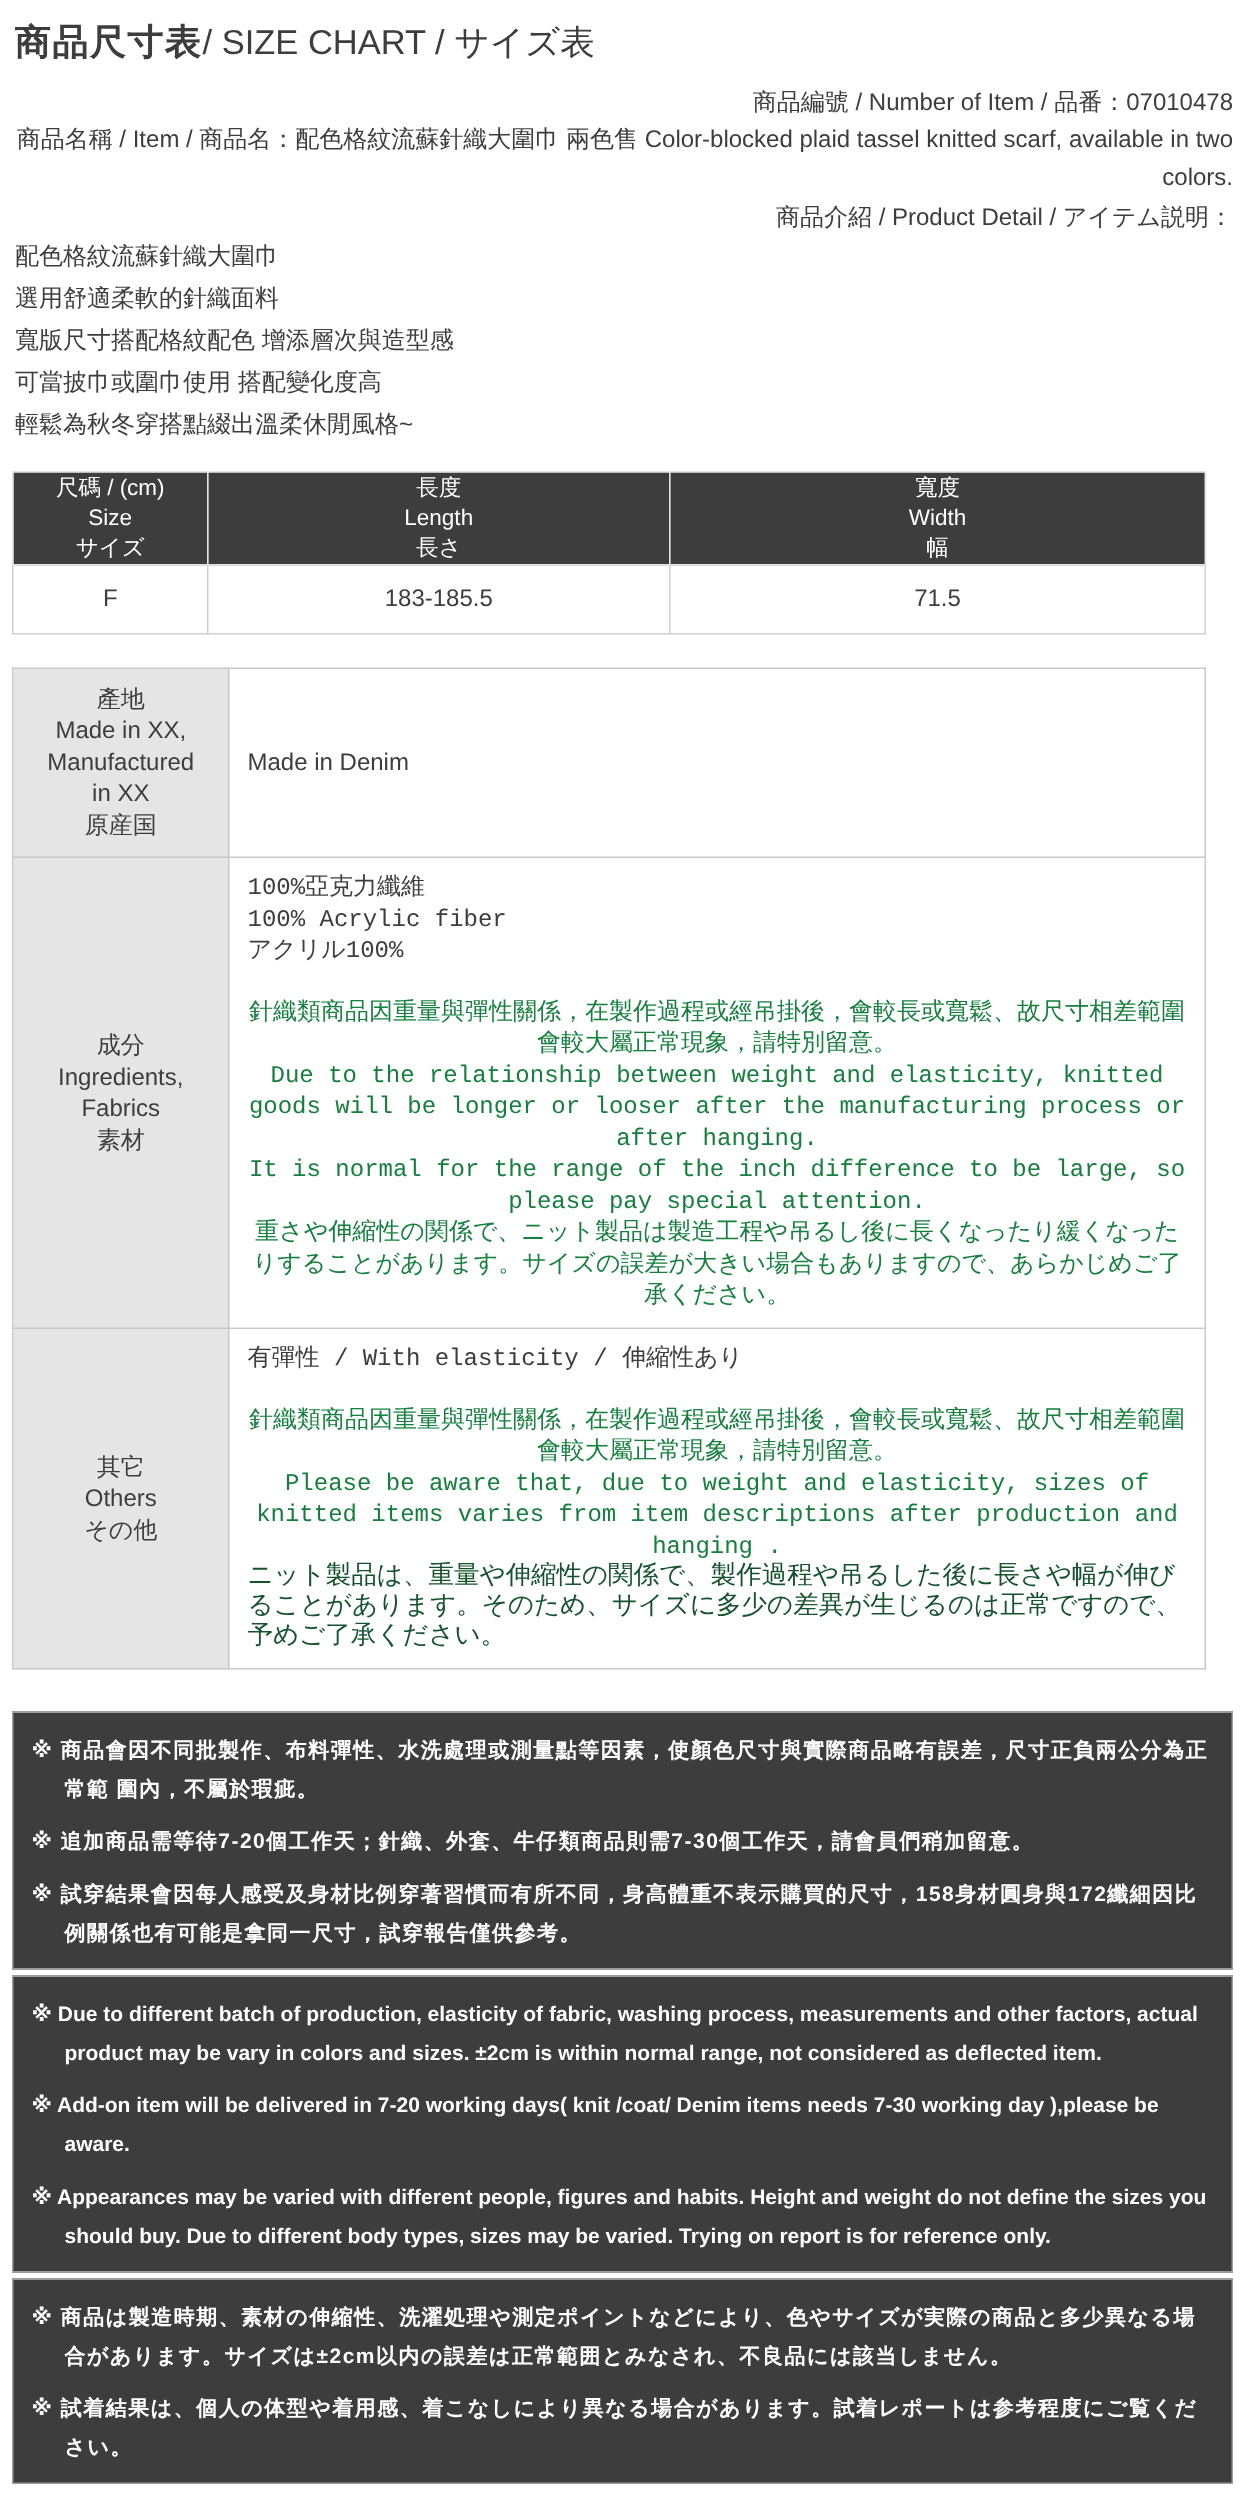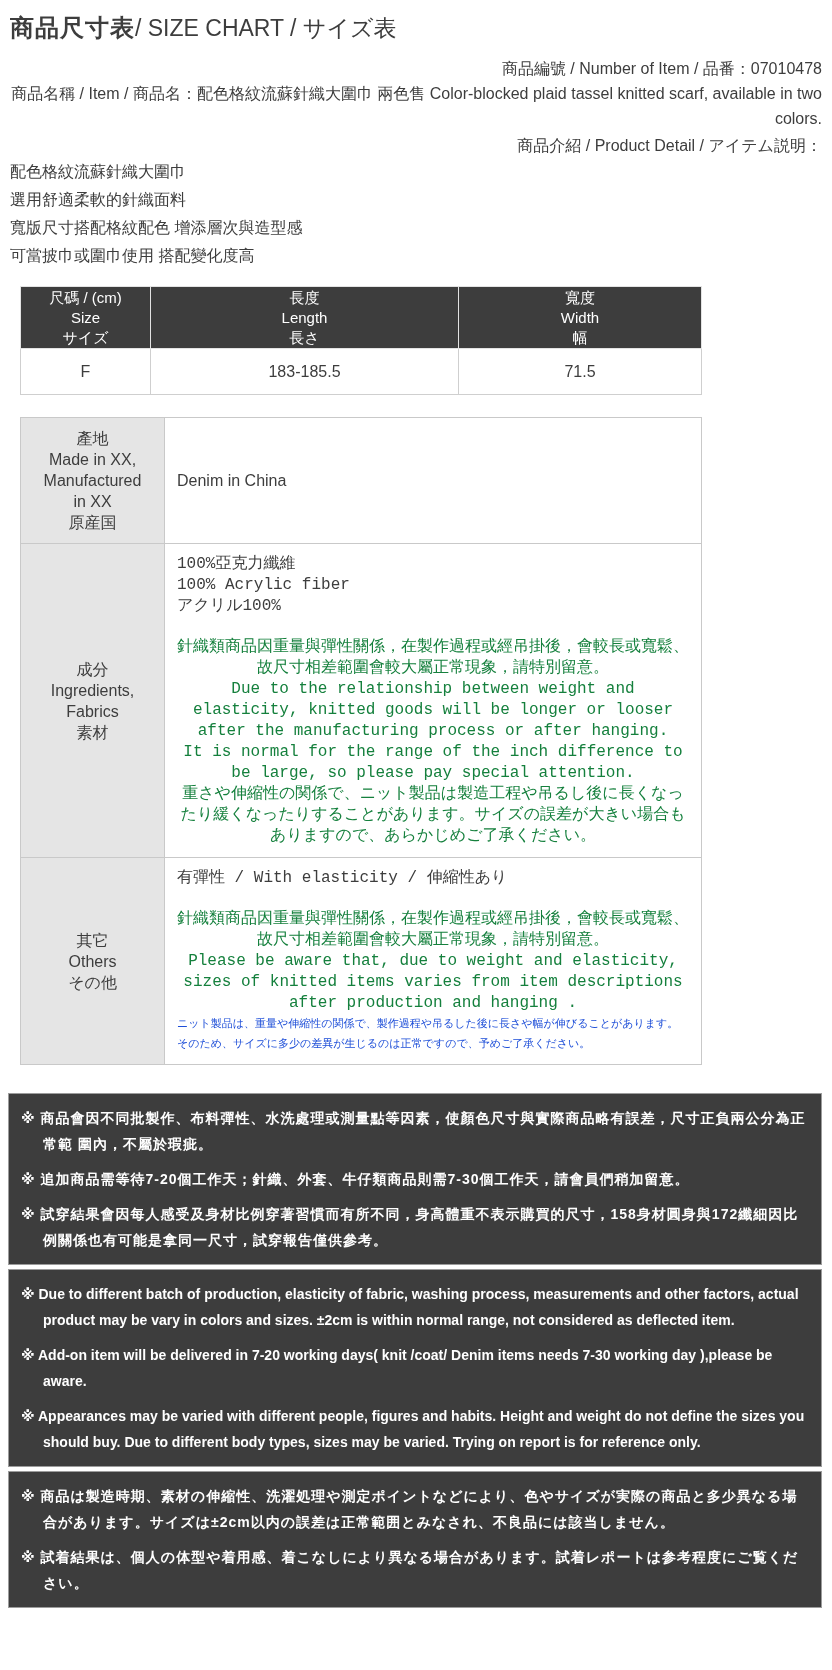--- a/index.html
+++ b/index.html
@@ -13,21 +13,21 @@
 
   
   .title-row { margin:4px 0 12px 2px; }
   .title-main { font-size:24px; font-weight:bold; letter-spacing:1px; }
   .title-rest { font-size:23px; }
   .hline { font-size:16px; line-height:25px; margin-left:2px;text-align:right; }
   .hline.wrap { margin-bottom:2px; }
   .pd-line { font-size:16px; line-height:28px; margin-left:2px; }
 
   
-  table { border-collapse:collapse; width:682px; table-layout:fixed;margin-left:12px; }
+  table { border-collapse:collapse; width:796px; table-layout:fixed; }
   .size-table { margin-top:16px; }
   .size-table th {
     background:#3d3d3d; color:#ffffff; font-weight:normal;
     font-size:15px; line-height:20px; height:62px;
     text-align:center; vertical-align:middle; border:1px solid #e3e3e3;
   }
   .size-table td {
     border:1px solid #cfcfcf; height:46px; text-align:center;
     font-size:16px; vertical-align:middle; background:#ffffff;
   }
@@ -37,21 +37,21 @@
   .detail-table td { border:1px solid #c9c9c9; font-size:16px; vertical-align:middle; }
   .label-cell {
     width:144px; text-align:center; font-size:15px;
     line-height:21px; padding:10px 4px; background:#e5e5e5;
   }
   .value-cell { padding:10px 12px; background:#ffffff; }
   .value-cell.top { vertical-align:top;font-family:Liberation Mono, monospace; }
   .origin-cell { height:100px; }
   .line { line-height:21px; }
   .red { color:#15803d; line-height:21px;text-align:center; }
-  .red-small { color:#1d4ed8; font-size:11px; line-height:20px; }
+  .red-small { color:#14532d; font-size:17px; line-height:20px; }
   .gap20 { height:20px; }
 
   
   .notes { margin-top:28px; }
   .note-block {
     background:#3d3d3d; border:1px solid #9c9c9c;
     padding:11px 12px; margin-bottom:4px;
   }
   .note {
     color:#ffffff; font-size:14px; font-weight:bold; line-height:26px;
@@ -69,20 +69,21 @@
     <div class="title-row">
       <span class="title-main">商品尺寸表</span><span class="title-rest">/ SIZE CHART / サイズ表</span>
     </div>
     <div class="hline">商品編號 / Number of Item / 品番：07010478</div>
     <div class="hline wrap">商品名稱 / Item / 商品名：配色格紋流蘇針織大圍巾 兩色售 Color-blocked plaid tassel knitted scarf, available in two colors.</div>
     <div class="hline">商品介紹 / Product Detail / アイテム説明：</div>
     <div class="pd-line">配色格紋流蘇針織大圍巾</div>
     <div class="pd-line">選用舒適柔軟的針織面料</div>
     <div class="pd-line">寬版尺寸搭配格紋配色 增添層次與造型感</div>
     <div class="pd-line">可當披巾或圍巾使用 搭配變化度高</div>
+    <div class="pd-line">輕鬆為秋冬穿搭點綴出溫柔休閒風格~</div>
   </div>
 
   <table class="size-table">
     <colgroup>
         <col style="width:130px">
         <col style="width:308px">
         <col>
       </colgroup>
     <thead>
       <tr>
@@ -119,21 +120,21 @@
       </colgroup>
     <tbody>
       <tr>
         <td class="label-cell origin-cell">
           <div>產地</div>
           <div>Made in XX,</div>
           <div>Manufactured</div>
           <div>in XX</div>
           <div>原産国</div>
         </td>
-        <td class="value-cell">Denim in China</td>
+        <td class="value-cell">Made in Denim</td>
       </tr>
 
       <tr>
         <td class="label-cell">
           <div>成分</div>
           <div>Ingredients,</div>
           <div>Fabrics</div>
           <div>素材</div>
         </td>
         <td class="value-cell top">

